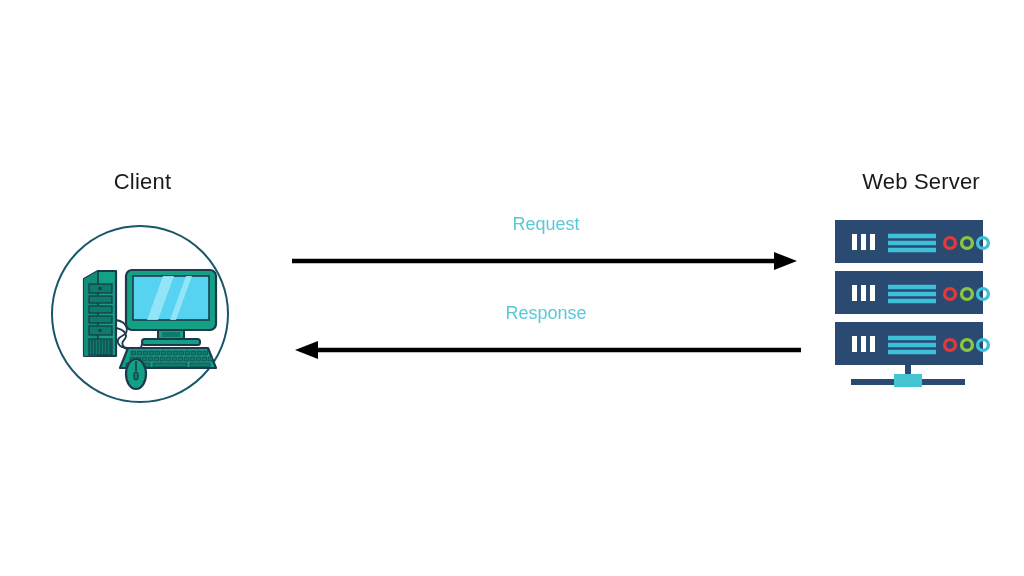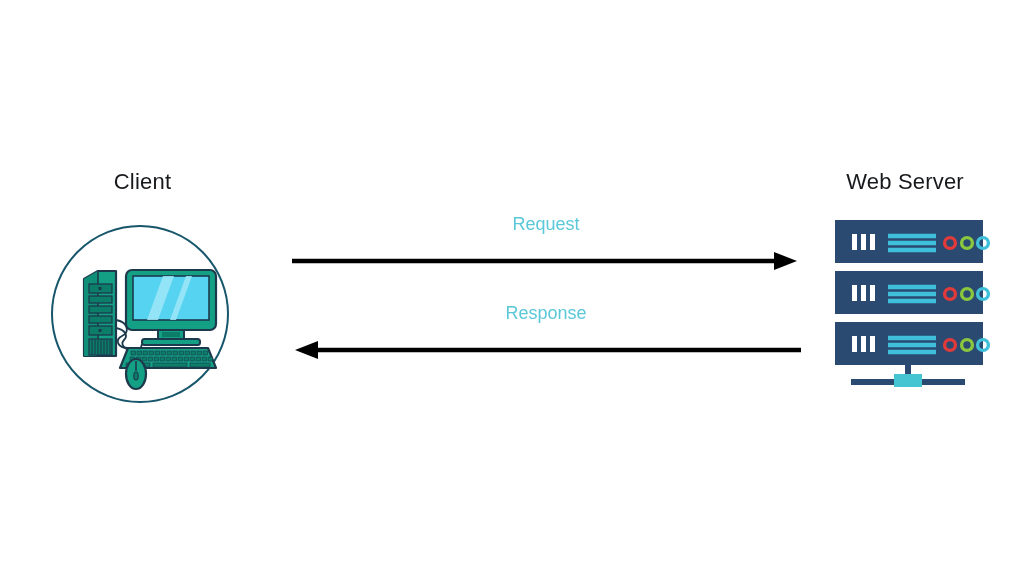--- a/index.html
+++ b/index.html
@@ -84,21 +84,21 @@
   
   #server-node {
     position: absolute;
     left: 805px;
     top: 168px;
     width: 200px;
     height: 225px;
   }
   #server-label {
     position: absolute;
-    left: 0;
+    left: 16px;
     top: 0;
     width: 200px;
   }
   #server-illustration {
     position: absolute;
     left: 12px;
     top: 38px;
     width: 175px;
     height: 185px;
   }

